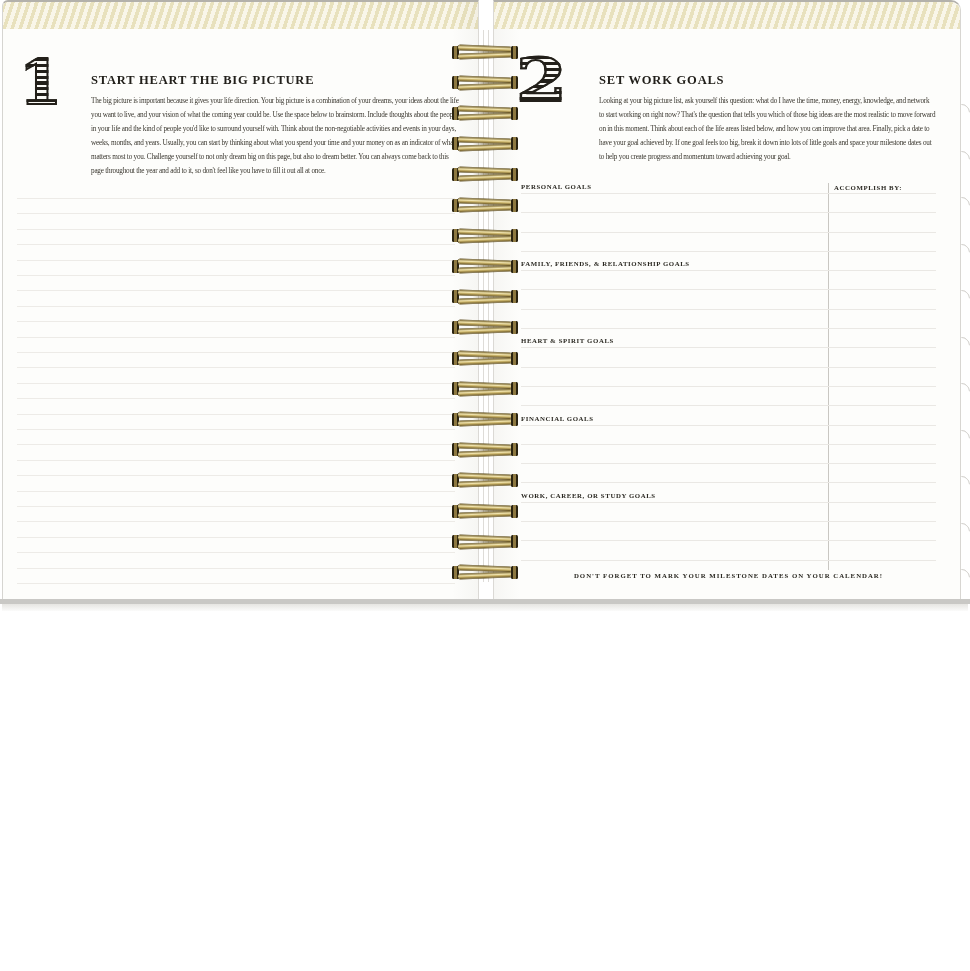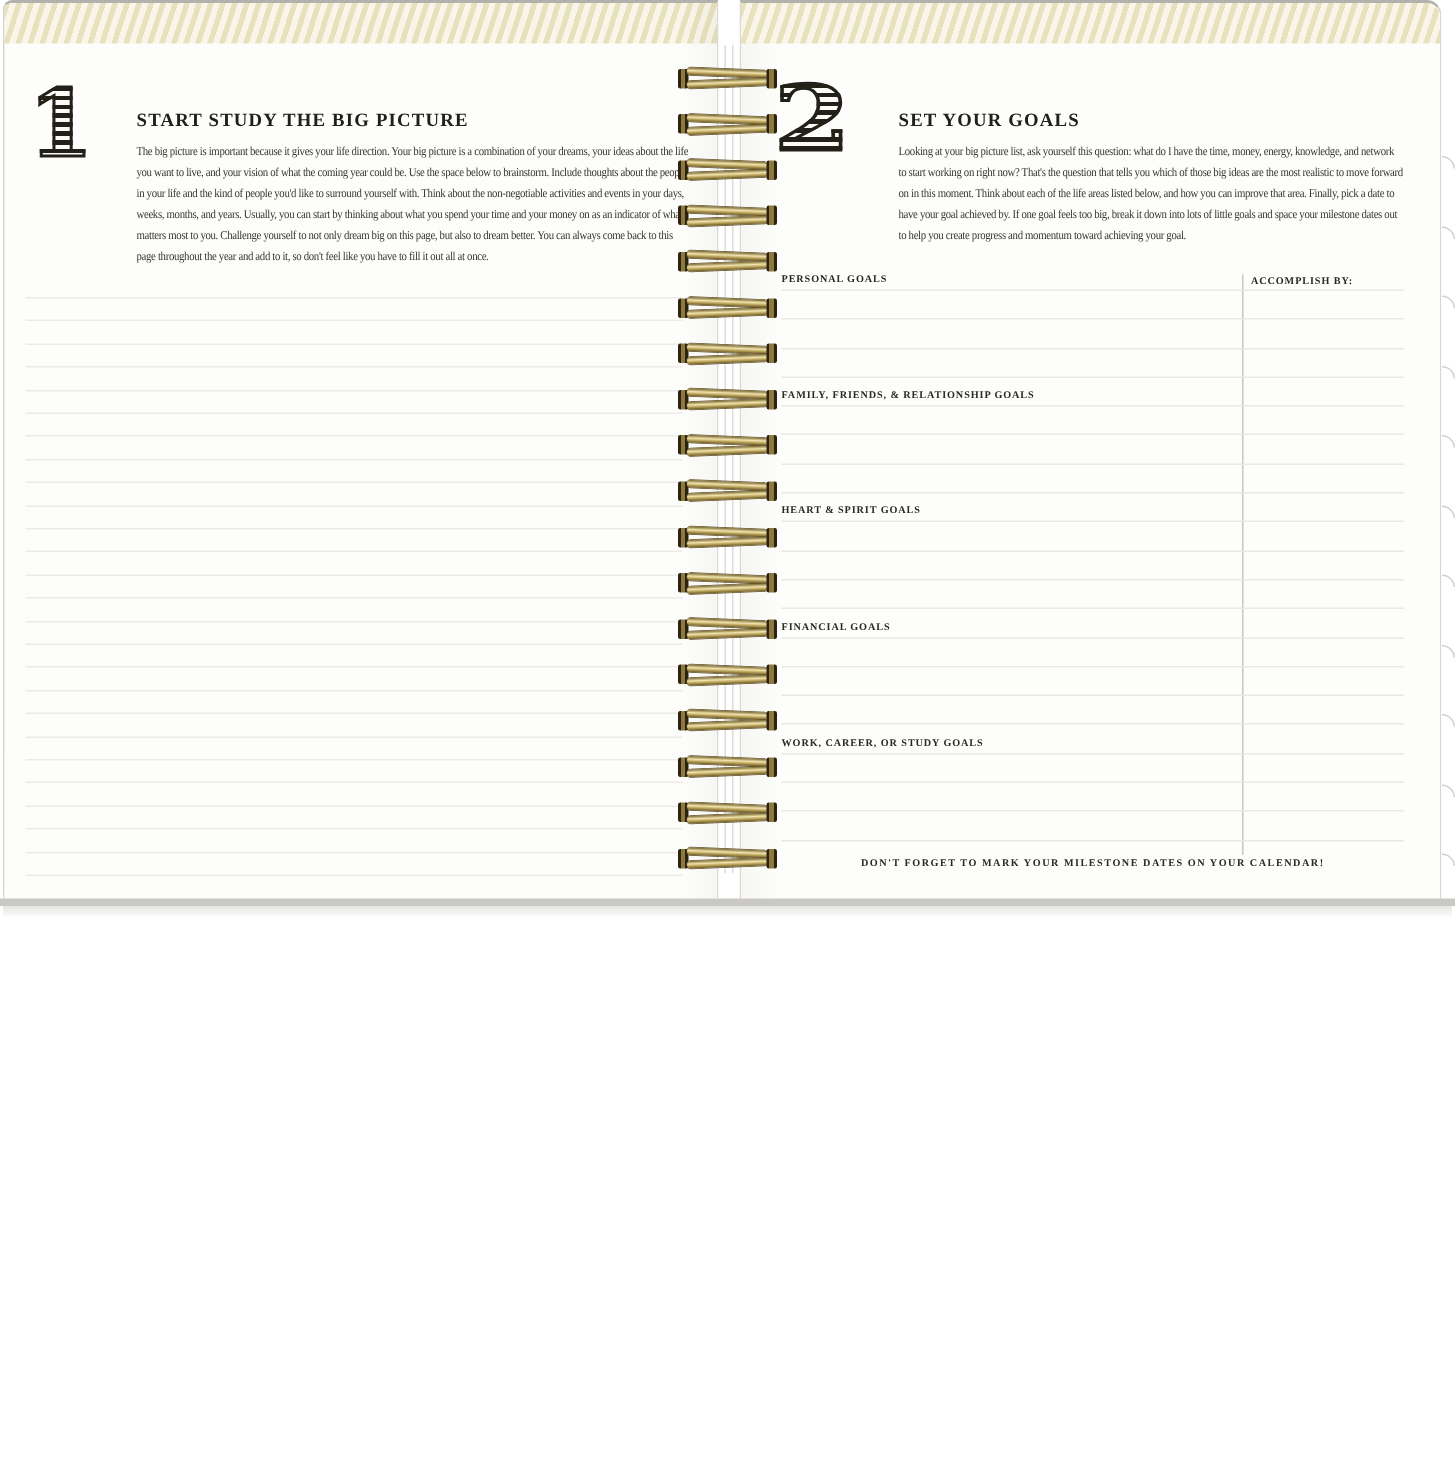--- a/index.html
+++ b/index.html
@@ -89,21 +89,21 @@
     border-radius:50%;border-top-color:#d2d0cc;transform:rotate(44deg);}
 </style>
 </head>
 <body>
 
 <div class="spread">
 
   <section class="page page-left">
     <div class="stripe-band"></div>
     <div class="numeral numeral-1">1</div>
-    <h1 class="page-title">START STUDY THE BIG PICTURE</h1>
+    <h1 class="page-title">START HEART THE BIG PICTURE</h1>
     <p class="intro">The big picture is important because it gives your life direction. Your big picture is a combination of your dreams, your ideas about the life you want to live, and your vision of what the coming year could be. Use the space below to brainstorm. Include thoughts about the people in your life and the kind of people you'd like to surround yourself with. Think about the non-negotiable activities and events in your days, weeks, months, and years. Usually, you can start by thinking about what you spend your time and your money on as an indicator of what matters most to you. Challenge yourself to not only dream big on this page, but also to dream better. You can always come back to this page throughout the year and add to it, so don't feel like you have to fill it out all at once.</p>
     <div class="rules-left">
         <div class="rline" style="top: 0px;"></div>
         <div class="rline" style="top: 15.4px;"></div>
         <div class="rline" style="top: 30.8px;"></div>
         <div class="rline" style="top: 46.2px;"></div>
         <div class="rline" style="top: 61.6px;"></div>
         <div class="rline" style="top: 77px;"></div>
         <div class="rline" style="top: 92.4px;"></div>
         <div class="rline" style="top: 107.8px;"></div>
@@ -124,21 +124,21 @@
         <div class="rline" style="top: 338.8px;"></div>
         <div class="rline" style="top: 354.2px;"></div>
         <div class="rline" style="top: 369.6px;"></div>
         <div class="rline" style="top: 385px;"></div>
       </div>
   </section>
 
   <section class="page page-right">
     <div class="stripe-band"></div>
     <div class="numeral numeral-2">2</div>
-    <h1 class="page-title">SET YOUR GOALS</h1>
+    <h1 class="page-title">SET WORK GOALS</h1>
     <p class="intro">Looking at your big picture list, ask yourself this question: what do I have the time, money, energy, knowledge, and network to start working on right now? That's the question that tells you which of those big ideas are the most realistic to move forward on in this moment. Think about each of the life areas listed below, and how you can improve that area. Finally, pick a date to have your goal achieved by. If one goal feels too big, break it down into lots of little goals and space your milestone dates out to help you create progress and momentum toward achieving your goal.</p>
     <div class="goals">
       <div class="goal-divider"></div>
       <div class="accomplish">ACCOMPLISH BY:</div>
     <div class="gsection" style="top: 0px;">
           <div class="gheading">PERSONAL GOALS</div>
           <div class="rline" style="top: 10px;"></div>
           <div class="rline" style="top: 29.3px;"></div>
           <div class="rline" style="top: 48.6px;"></div>
           <div class="rline" style="top: 67.9px;"></div>

